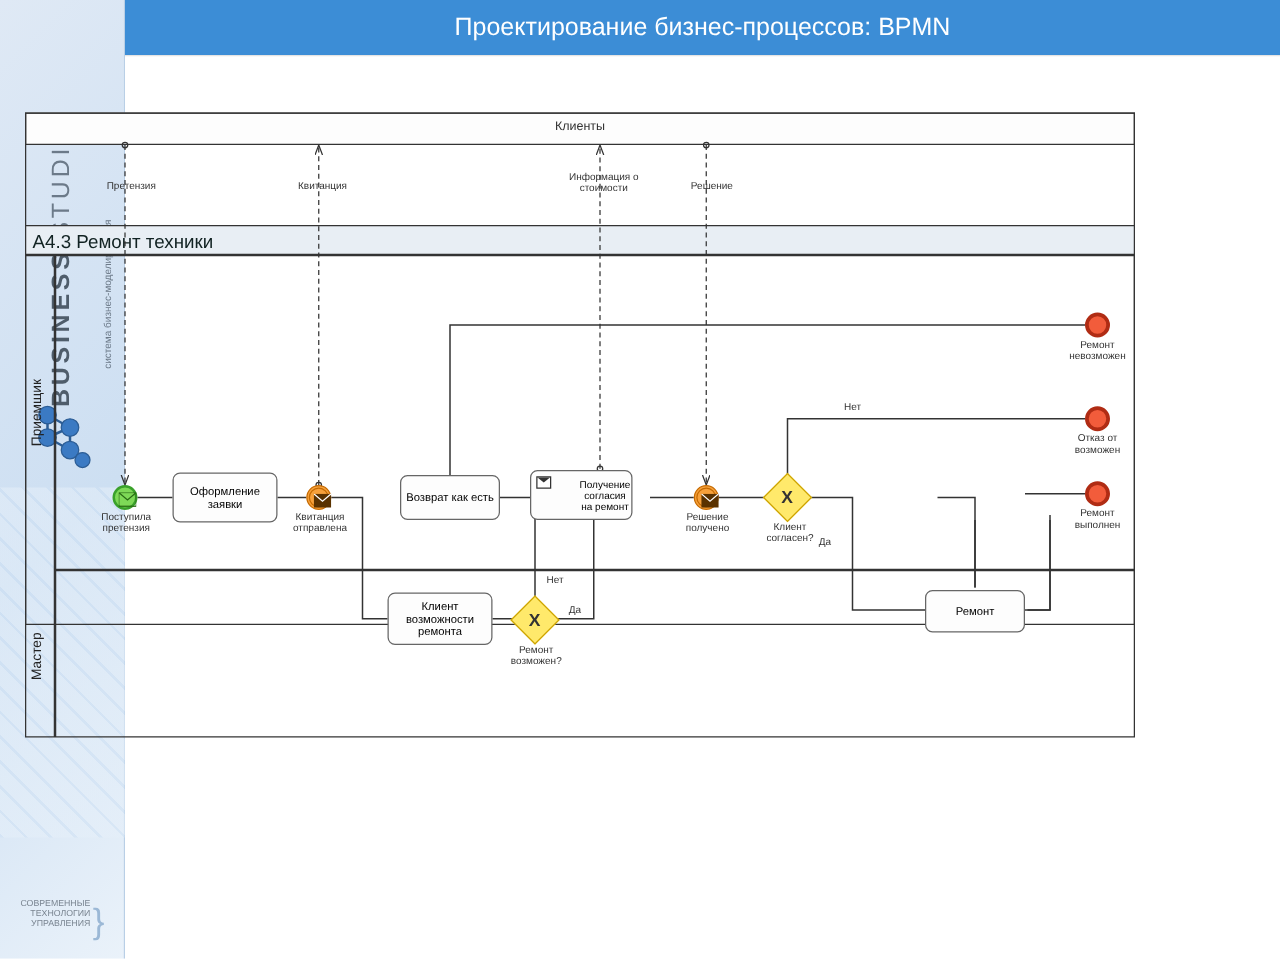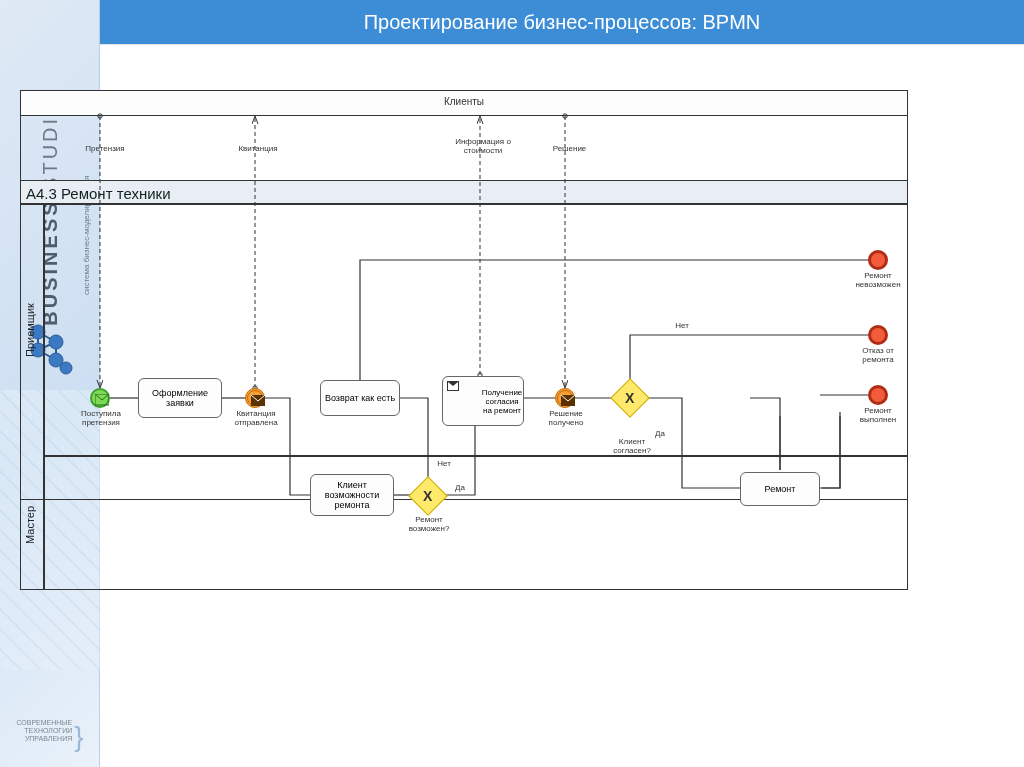--- a/index.html
+++ b/index.html
@@ -197,41 +197,41 @@
       <svg viewBox="0 0 14 12">
           <rect x="0" y="0" width="14" height="11" fill="#5a3200"></rect>
           <polyline points="0,0 7,6 14,0" fill="none" stroke="#fff" stroke-width="1"></polyline>
         </svg>
     </div>
     <div class="lbl" style="left:516px;top:320px;width:60px;">Решение получено</div>
 
     <div class="evt end" style="left:848px;top:160px;"></div>
     <div class="lbl" style="left:828px;top:182px;width:60px;">Ремонт невозможен</div>
     <div class="evt end" style="left:848px;top:235px;"></div>
-    <div class="lbl" style="left:828px;top:257px;width:60px;">Отказ от ремонта</div>
+    <div class="lbl" style="left:828px;top:257px;width:60px;">Отказ от возможен</div>
     <div class="evt end" style="left:848px;top:295px;"></div>
     <div class="lbl" style="left:828px;top:317px;width:60px;">Ремонт выполнен</div>
 
     <div class="task" style="left:118px;top:288px;width:84px;height:40px;">Оформление заявки</div>
     <div class="task" style="left:300px;top:290px;width:80px;height:36px;">Возврат как есть</div>
-    <div class="task" style="left:422px;top:286px;width:82px;height:50px;padding-left:40px;">
+    <div class="task" style="left:404px;top:286px;width:82px;height:40px;padding-left:40px;">
       <div class="msg-open" style="left:4px;top:4px;"></div>
       <span style="font-size:8px;">Получение согласия на ремонт</span>
     </div>
     <div class="task" style="left:290px;top:384px;width:84px;height:42px;">Клиент возможности ремонта</div>
     <div class="task" style="left:720px;top:382px;width:80px;height:34px;">Ремонт</div>
 
     <div class="gw" style="left:394px;top:392px;">
         <span>X</span>
       </div>
     <div class="lbl" style="left:380px;top:426px;width:58px;">Ремонт возможен?</div>
     <div class="gw" style="left:596px;top:294px;">
         <span>X</span>
       </div>
-    <div class="lbl" style="left:584px;top:328px;width:56px;margin-top:20px;">Клиент согласен?</div>
+    <div class="lbl" style="left:584px;top:328px;width:56px;">Клиент согласен?</div>
 
     <div class="lbl small" style="left:430px;top:394px;width:20px;">Да</div>
     <div class="lbl small" style="left:412px;top:370px;width:24px;">Нет</div>
     <div class="lbl small" style="left:630px;top:340px;width:20px;">Да</div>
     <div class="lbl small" style="left:650px;top:232px;width:24px;">Нет</div>
   </div>
 
 </div>
 
 </body></html>

